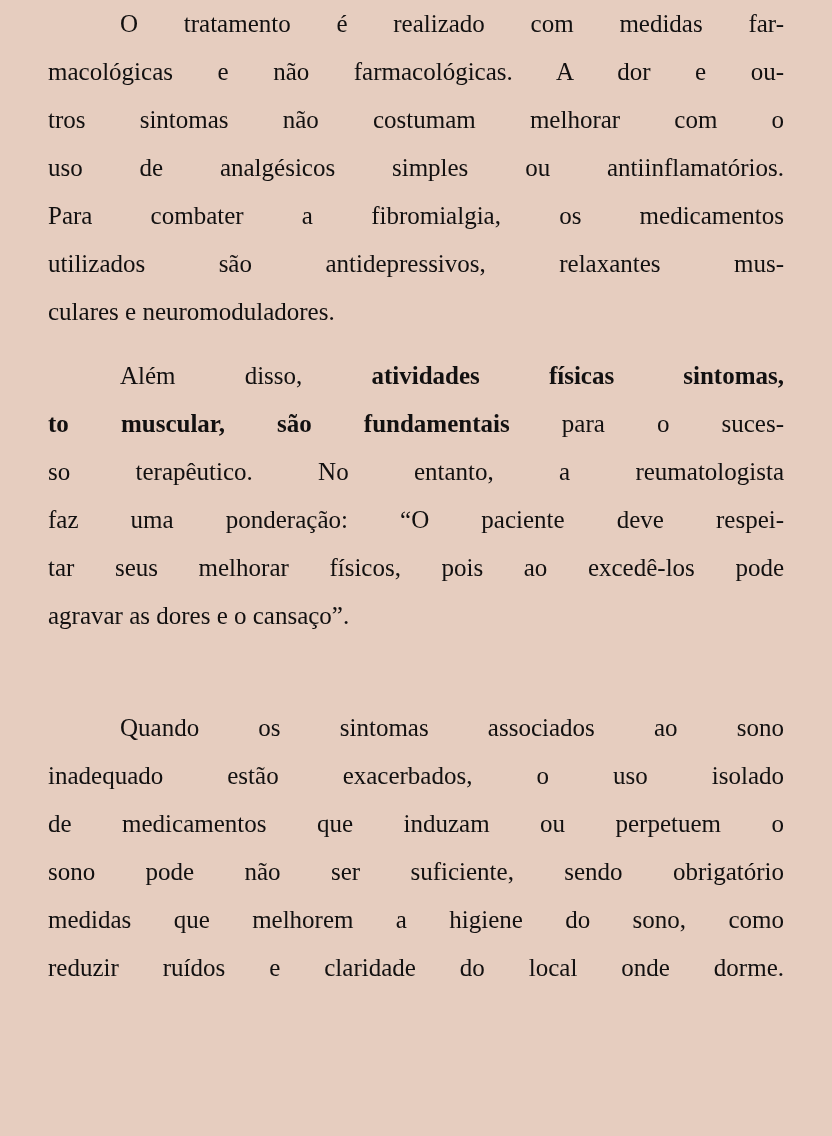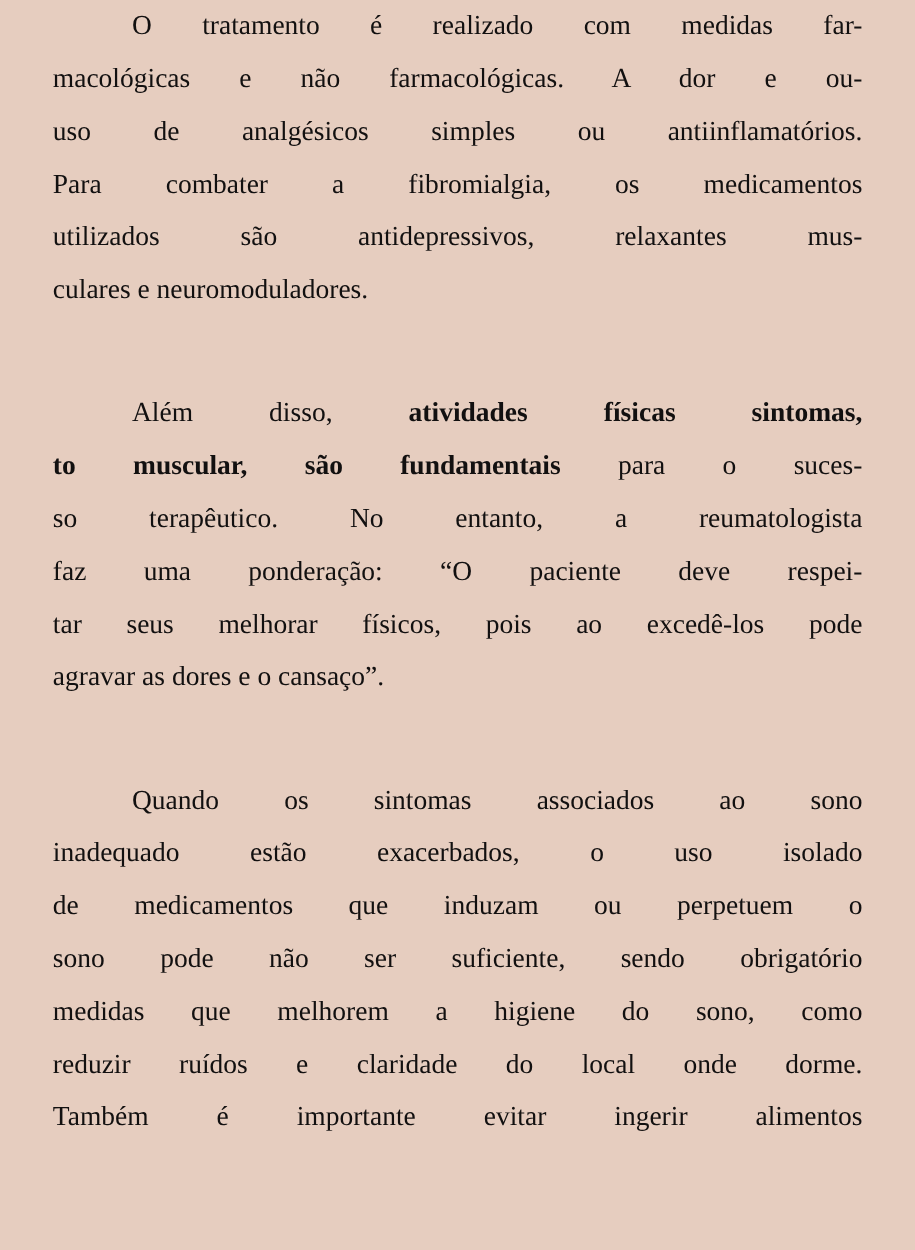--- a/index.html
+++ b/index.html
@@ -23,35 +23,35 @@
   .line.indent { padding-left: 72px; }
   .b { font-weight: bold; }
 </style>
 </head>
 <body>
 
 <div class="page">
   <div class="para" style="top:0px;">
       <div class="line indent"><span>O tratamento é realizado com medidas far-</span></div>
       <div class="line"><span>macológicas e não farmacológicas. A dor e ou-</span></div>
+      <div class="line"><span>tros sintomas não costumam melhorar com o</span></div>
       <div class="line"><span>uso de analgésicos simples ou antiinflamatórios.</span></div>
       <div class="line"><span>Para combater a fibromialgia, os medicamentos</span></div>
       <div class="line"><span>utilizados são antidepressivos, relaxantes mus-</span></div>
       <div class="line last"><span>culares e neuromoduladores.</span></div>
     </div>
   <div class="para" style="top:352px;">
       <div class="line indent"><span>Além disso, </span><span class="b">atividades físicas sintomas,</span></div>
       <div class="line"><span class="b">to muscular, são fundamentais</span><span> para o suces-</span></div>
       <div class="line"><span>so terapêutico. No entanto, a reumatologista</span></div>
       <div class="line"><span>faz uma ponderação: “O paciente deve respei-</span></div>
       <div class="line"><span>tar seus melhorar físicos, pois ao excedê-los pode</span></div>
       <div class="line last"><span>agravar as dores e o cansaço”.</span></div>
     </div>
   <div class="para" style="top:704px;">
       <div class="line indent"><span>Quando os sintomas associados ao sono</span></div>
       <div class="line"><span>inadequado estão exacerbados, o uso isolado</span></div>
       <div class="line"><span>de medicamentos que induzam ou perpetuem o</span></div>
       <div class="line"><span>sono pode não ser suficiente, sendo obrigatório</span></div>
       <div class="line"><span>medidas que melhorem a higiene do sono, como</span></div>
       <div class="line"><span>reduzir ruídos e claridade do local onde dorme.</span></div>
-      <div class="line"><span>Também é importante evitar ingerir alimentos</span></div>
     </div>
 </div>
 
 </body></html>

